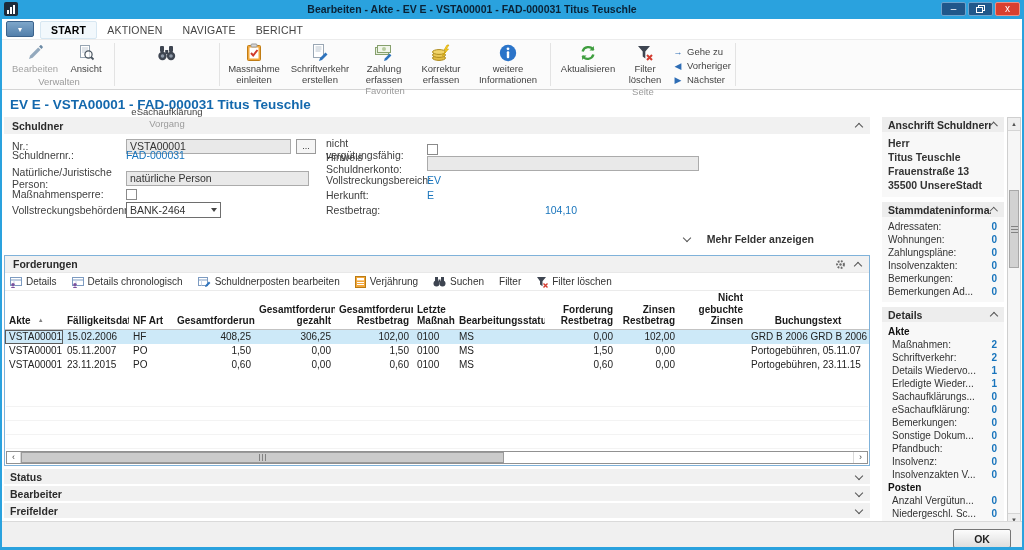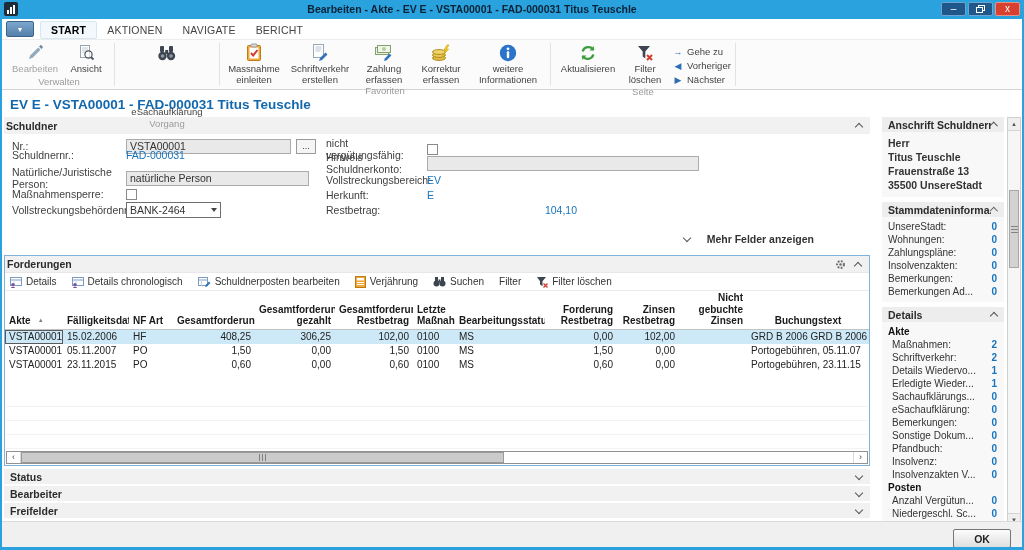--- a/index.html
+++ b/index.html
@@ -45,21 +45,21 @@
 
   
   .pagetitle { position:absolute; left:10px; top:97px; font-size:13.5px; font-weight:700; color:#1368ad; z-index:10; }
 
   
   .chev { display:inline-block; width:6px; height:6px; border-right:1.6px solid #555; border-bottom:1.6px solid #555; }
   .chev.up { transform:rotate(-135deg); margin-top:3px; }
   .chev.down { transform:rotate(45deg); margin-bottom:2px; }
 
   
-  .ftheader { height:17px; background:#f1f1f1; display:flex; align-items:center; justify-content:space-between; padding:0 8px 0 2px; }
+  .ftheader { height:17px; background:#f1f1f1; display:flex; align-items:center; justify-content:space-between; padding:0 8px 0 8px; }
   .ftheader .ftlabel { font-size:10.5px; font-weight:700; color:#2b2b2b; }
 
   .schuldner { position:absolute; left:4px; top:117px; width:866px; height:136px; }
   .frow { position:absolute; display:flex; align-items:center; height:16px; }
   .flabel { font-size:10.5px; color:#404040; }
   .flabel.l { width:114px; }
   .flabel.r { width:101px; }
   .inp { height:15px; background:#e9e9e9; border:1px solid #ababab; font-size:10.5px; color:#333; padding:0 3px; line-height:13px; white-space:nowrap; overflow:hidden; }
   .assist { width:20px; height:15px; border:1px solid #9a9a9a; background:#f5f5f5; font-size:9px; text-align:center; line-height:12px; margin-left:5px; color:#333; }
   .blue { color:#1874bc; }
@@ -567,21 +567,21 @@
     </div>
   </div>
 
   <div class="fsection">
     <div class="fhead">
       <span class="ftitle">Stammdateninforma...</span>
       <span class="chev up"></span>
     </div>
     <div class="kvlist">
       <div class="kv">
-          <span class="k">UnsereStadt:</span>
+          <span class="k">Adressaten:</span>
           <span class="v">0</span>
         </div>
       <div class="kv">
           <span class="k">Wohnungen:</span>
           <span class="v">0</span>
         </div>
       <div class="kv">
           <span class="k">Zahlungspläne:</span>
           <span class="v">0</span>
         </div>

